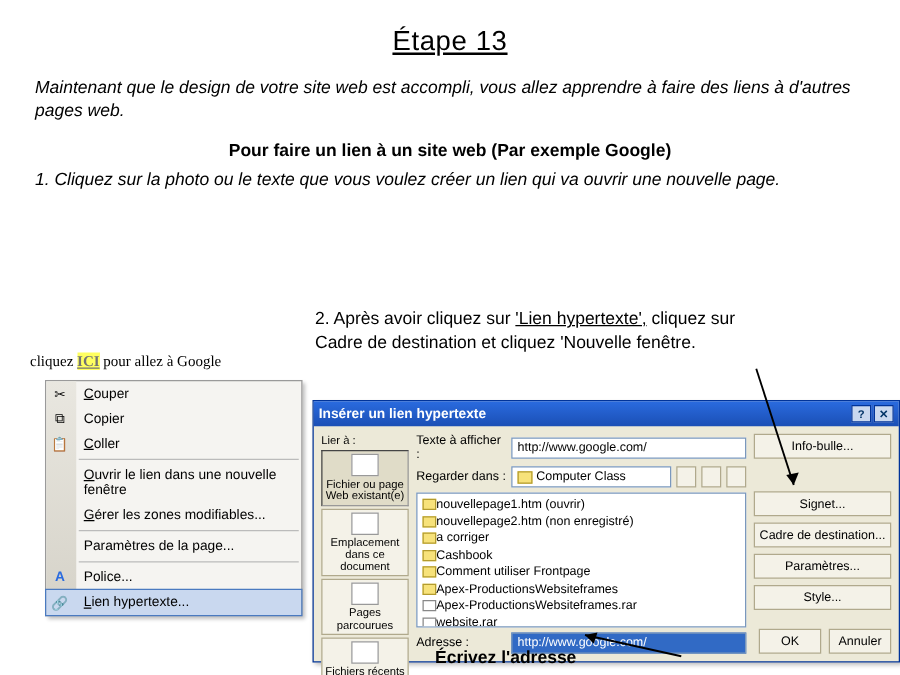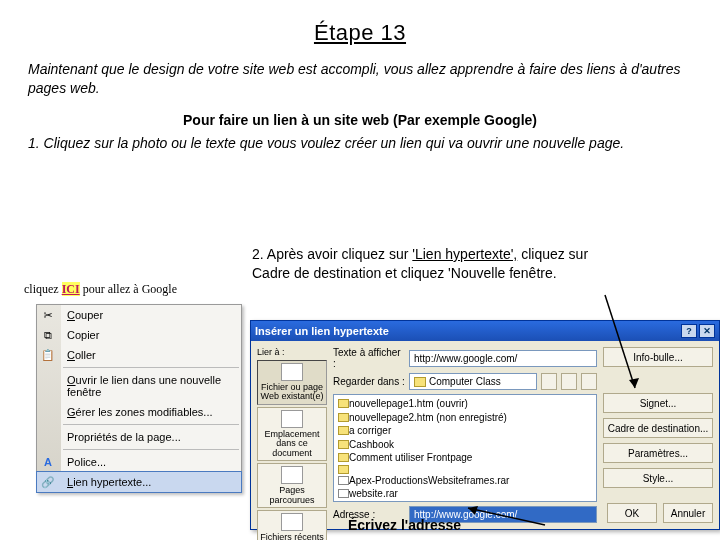--- a/index.html
+++ b/index.html
@@ -14,21 +14,21 @@
     position: relative;
   }
   .slide { padding: 20px 28px 0; }
   h1 { font-size: 22px; font-weight: normal; text-align: center; margin: 0 0 14px; text-decoration: underline; letter-spacing: 0.5px; }
   .para { font-size: 14px; line-height: 1.35; margin-bottom: 14px; font-style: italic; }
   .sub { font-size: 14px; font-weight: bold; margin-bottom: 6px; text-align: center; }
   .step2 { font-size: 14px; line-height: 1.35; position: absolute; left: 252px; top: 245px; width: 350px; }
   .u { text-decoration: underline; }
 
   .example-text { font-family: "Times New Roman", serif; font-size: 12px; position: absolute; left: 24px; top: 282px; }
-  .example-text .hl { background: #ffff60; color: #be185d; text-decoration: underline; font-weight: bold; }
+  .example-text .hl { background: #ffff60; color: #737373; text-decoration: underline; font-weight: bold; }
 
   
   .ctxmenu {
     position: absolute; left: 36px; top: 304px;
     width: 206px; background: #f5f4f1;
     border: 1px solid #9a9a9a; font-size: 11px;
     box-shadow: 2px 2px 3px rgba(0,0,0,.25);
   }
   .ctxmenu .bar { position: absolute; left: 0; top: 0; bottom: 0; width: 24px; background: linear-gradient(#e9e7e0,#d5d2c8); }
   .ctxmenu .item { position: relative; padding: 4px 6px 4px 30px; display: flex; align-items: center; gap: 6px; }
@@ -117,21 +117,21 @@
       <span class="ic"></span>
       <span><span class="ukey">O</span><span>uvrir le lien dans une nouvelle fenêtre</span></span>
     </div>
   <div class="item">
       <span class="ic"></span>
       <span><span class="ukey">G</span><span>érer les zones modifiables...</span></span>
     </div>
   <hr>
   <div class="item">
       <span class="ic"></span>
-      <span><span>Propriétés de la page...</span></span>
+      <span><span>Paramètres de la page...</span></span>
     </div>
   <hr>
   <div class="item">
       <span class="ic" style="color:#2a6bdf;font-weight:bold">A</span>
       <span><span>Police...</span></span>
     </div>
   <div class="item sel">
       <span class="ic" style="color:#2a6bdf">🔗</span>
       <span><span class="ukey">L</span><span>ien hypertexte...</span></span>
     </div>
@@ -197,20 +197,21 @@
         <div class="li">
             <span class="ic"></span>
             <span>Cashbook</span>
           </div>
         <div class="li">
             <span class="ic"></span>
             <span>Comment utiliser Frontpage</span>
           </div>
         <div class="li">
             <span class="ic"></span>
+            <span>Apex-ProductionsWebsiteframes</span>
           </div>
         <div class="li">
             <span class="ic f"></span>
             <span>Apex-ProductionsWebsiteframes.rar</span>
           </div>
         <div class="li">
             <span class="ic f"></span>
             <span>website.rar</span>
           </div>
       </div>

